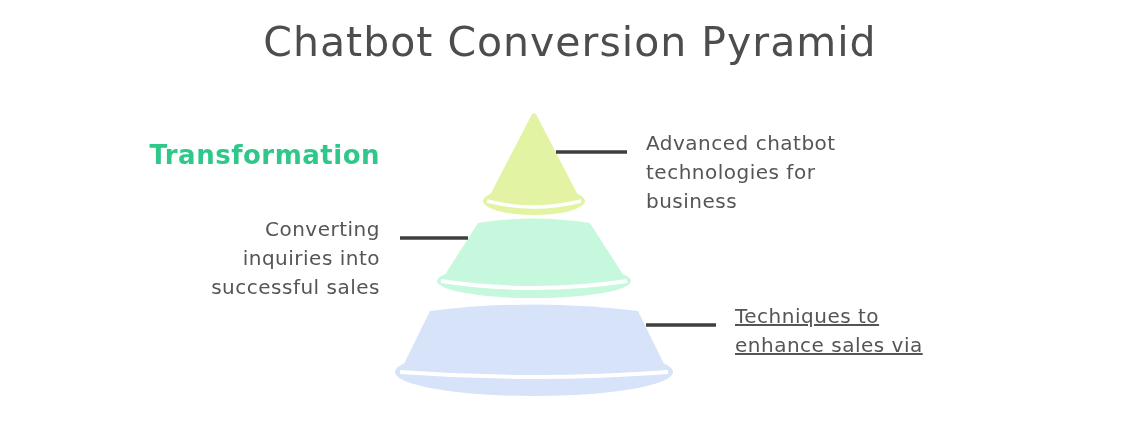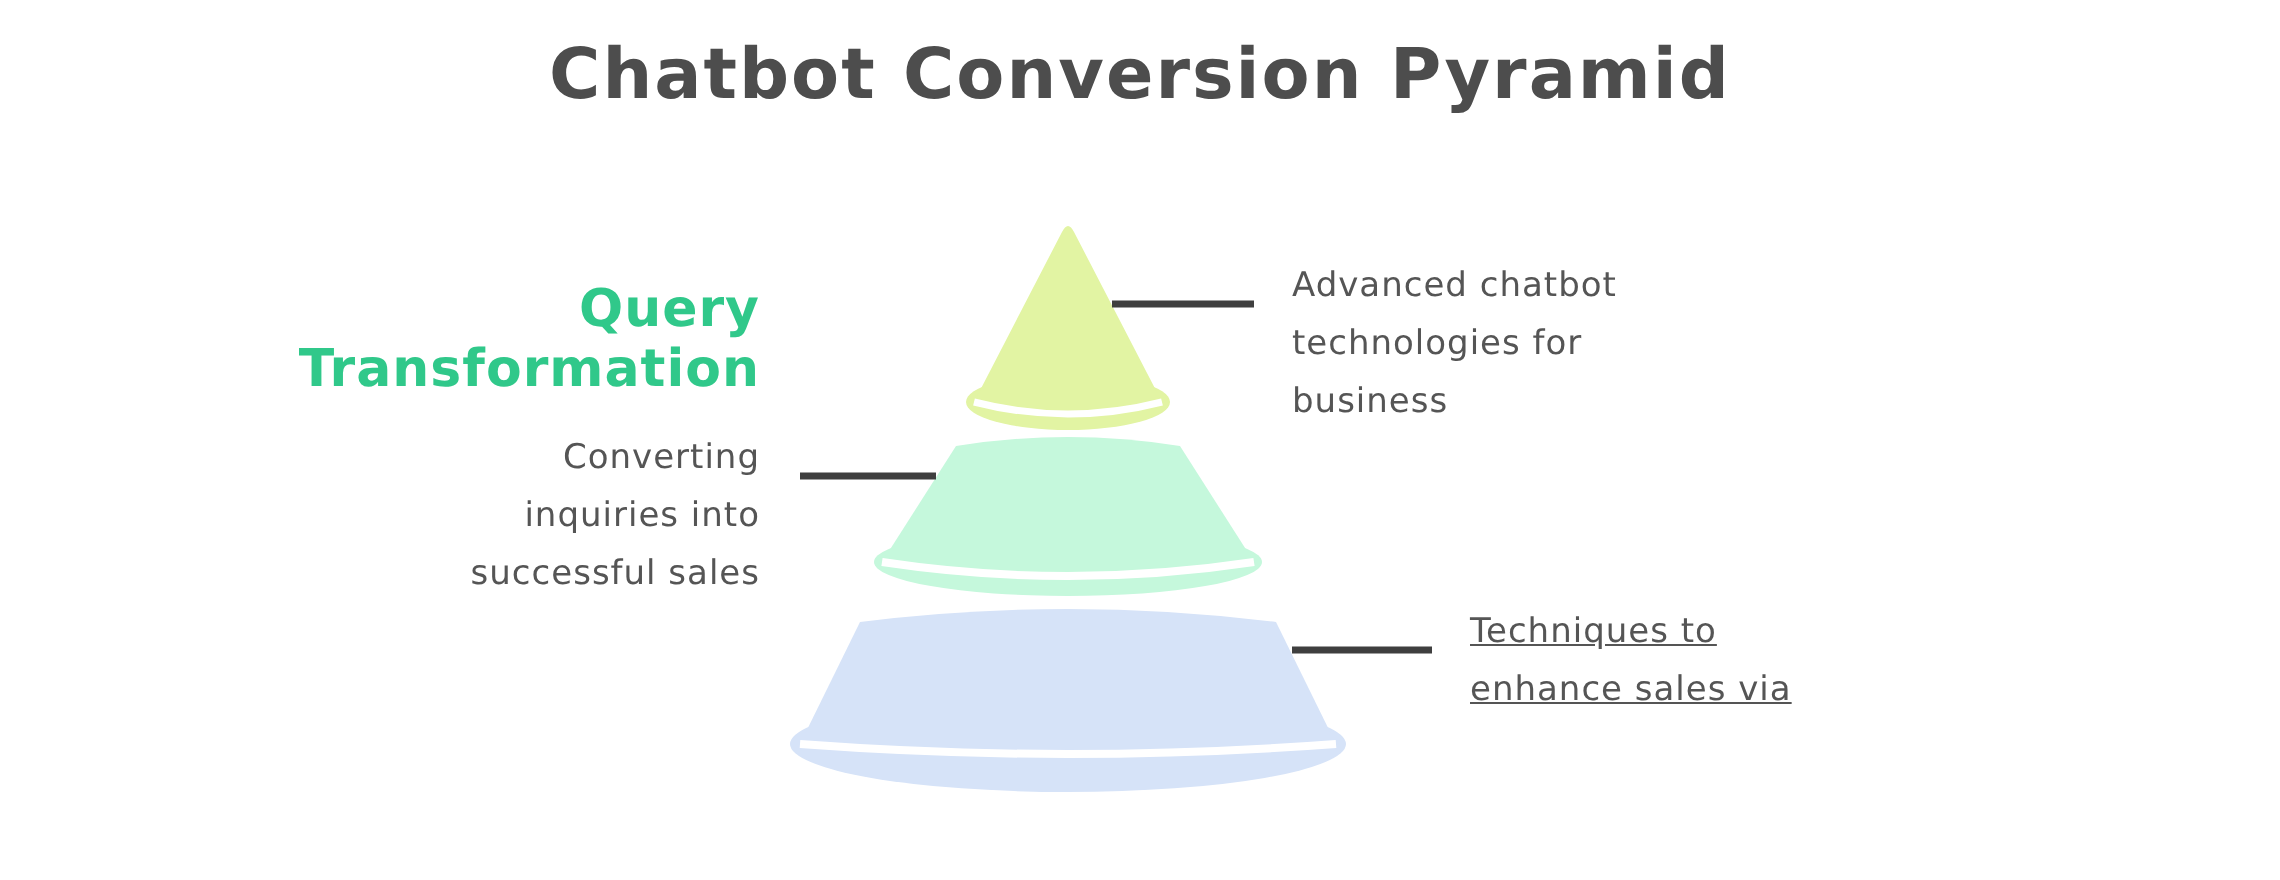--- a/index.html
+++ b/index.html
@@ -10,32 +10,32 @@
     background: #ffffff;
     overflow: hidden;
     font-family: "DejaVu Sans", "Liberation Sans", sans-serif;
   }
   .abs { position: absolute; }
   #pyramid-svg { position: absolute; left: 0; top: 0; }
   .page-title {
     width: 1140px;
     top: 18px;
     text-align: center;
-    font-size: 35px;
-    font-weight: bold;
+    font-size: 41px;
+    font-weight: normal;
     letter-spacing: 1px;
   }
   .section-title {
     font-size: 26px;
     font-weight: bold;
     letter-spacing: 0.5px;
     line-height: 30px;
   }
   .section-desc {
-    font-size: 17px;
+    font-size: 20px;
     letter-spacing: 0.5px;
     line-height: 29px;
   }
   .right-align { text-align: right; }
   .left-align { text-align: left; }
 </style>
 </head>
 <body>
 
 <div id="canvas">
@@ -67,21 +67,20 @@
     <path d="M 646 325 L 716 325" stroke-width="3.5" fill="none" stroke="#3F3F3F"></path>
   </svg>
 
   <div class="abs section-desc left-align" style="left: 646px; top: 129px; width: 300px; color: rgb(85, 85, 85);">
     <div>Advanced chatbot</div>
     <div>technologies for</div>
     <div>business</div>
   </div>
 
   <div class="abs section-title right-align" style="right: 760px; top: 140px; width: 320px; color: rgb(48, 200, 138);">
-    <div>Query</div>
     <div>Transformation</div>
   </div>
   <div class="abs section-desc right-align" style="right: 760px; top: 215px; width: 320px; color: rgb(85, 85, 85);">
     <div>Converting</div>
     <div>inquiries into</div>
     <div>successful sales</div>
   </div>
 
   <div class="abs section-desc left-align" style="left: 735px; top: 302px; width: 310px; color: rgb(85, 85, 85); text-decoration: underline;">
     <div>Techniques to</div>

